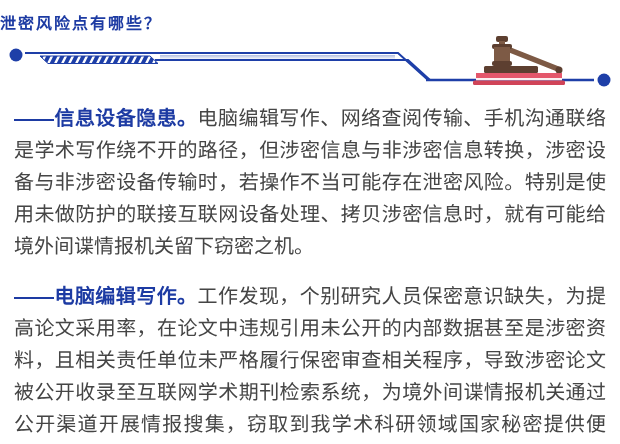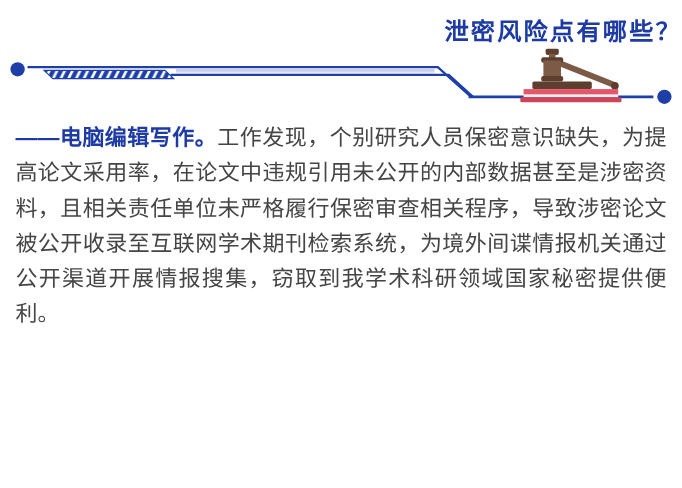--- a/index.html
+++ b/index.html
@@ -13,22 +13,22 @@
     --book-page:#fbf0f1;
   }
   *{box-sizing:border-box;margin:0;padding:0;}
   html,body{background:#ffffff;}
   body{
     width:620px;height:444px;overflow:hidden;
     font-family:"Liberation Sans","DejaVu Sans",sans-serif;
   }
   .page-title{
     margin:10px 0 2px;
-    text-align:right;
-    font-size:22px;
+    text-align:left;
+    font-size:16px;
     font-weight:700;
     letter-spacing:2px;
     color:var(--accent-blue);
   }
   .divider{display:block;width:620px;height:62px;}
   .divider .line{stroke:var(--line-blue);fill:none;}
   .divider .dot{fill:var(--line-blue);}
   .divider .band-outline{stroke:var(--line-blue);stroke-width:1;fill:url(#hatch);}
   .content{
     margin:4px 14px 0;
@@ -94,15 +94,16 @@
     <rect class="book-page" x="8" y="42" width="86" height="2.5"></rect>
     <rect class="book-red-dark" x="5" y="44.5" width="92" height="4.5" rx="1.5"></rect>
   </g>
 
   <g>
     <circle class="dot" cx="604" cy="44" r="6.5"></circle>
   </g>
 </svg>
 
 <div class="content">
+  <p class="para"><span class="para-lead">——信息设备隐患。</span><span>电脑编辑写作、网络查阅传输、手机沟通联络是学术写作绕不开的路径，但涉密信息与非涉密信息转换，涉密设备与非涉密设备传输时，若操作不当可能存在泄密风险。特别是使用未做防护的联接互联网设备处理、拷贝涉密信息时，就有可能给境外间谍情报机关留下窃密之机。</span></p>
 
   <p class="para"><span class="para-lead">——电脑编辑写作。</span><span>工作发现，个别研究人员保密意识缺失，为提高论文采用率，在论文中违规引用未公开的内部数据甚至是涉密资料，且相关责任单位未严格履行保密审查相关程序，导致涉密论文被公开收录至互联网学术期刊检索系统，为境外间谍情报机关通过公开渠道开展情报搜集，窃取到我学术科研领域国家秘密提供便利。</span></p>
 </div>
 
 </body></html>

